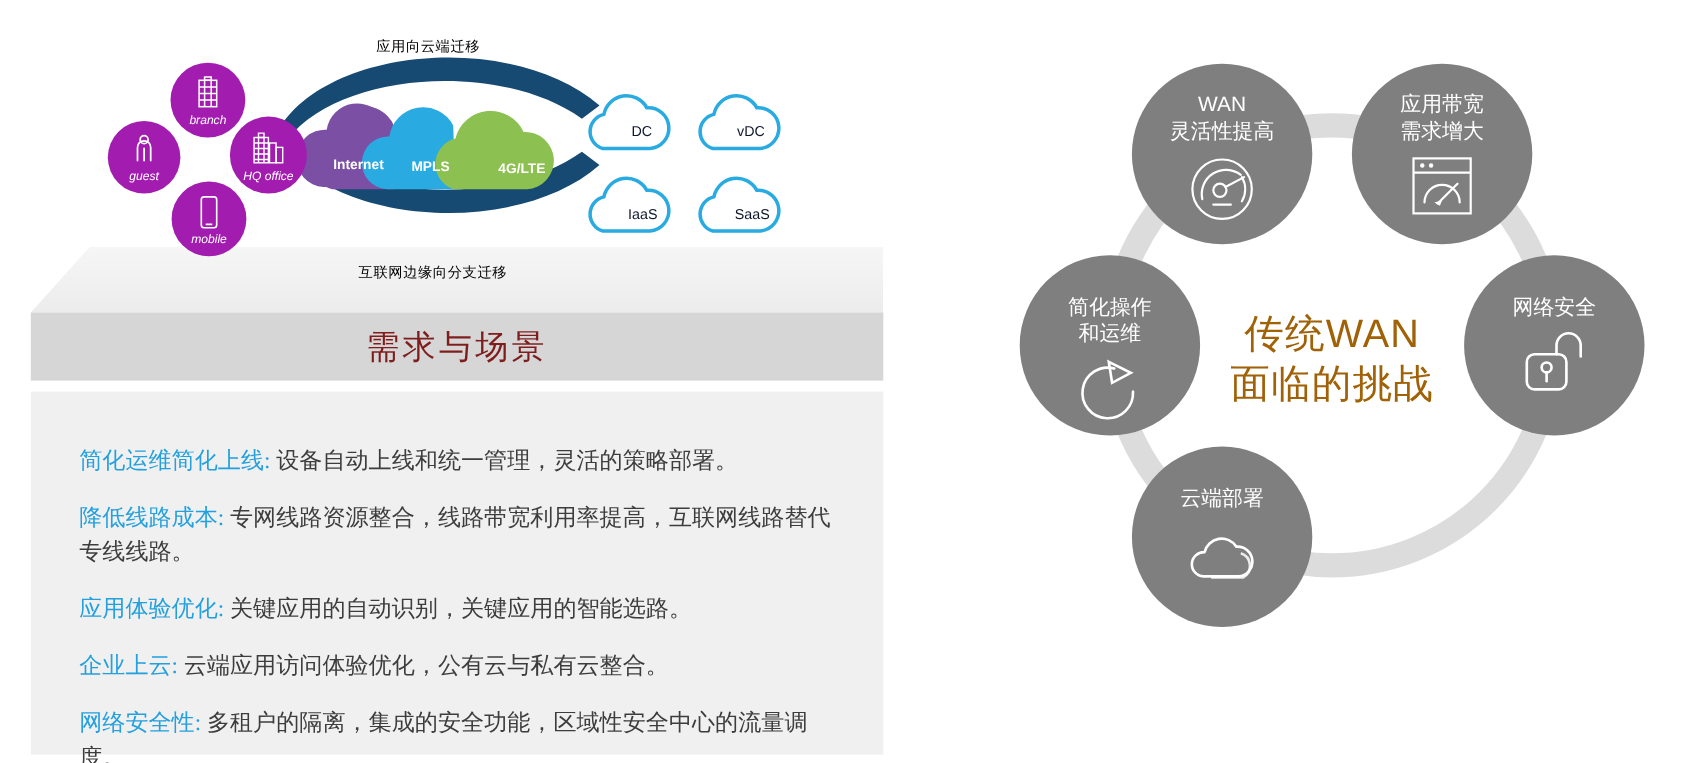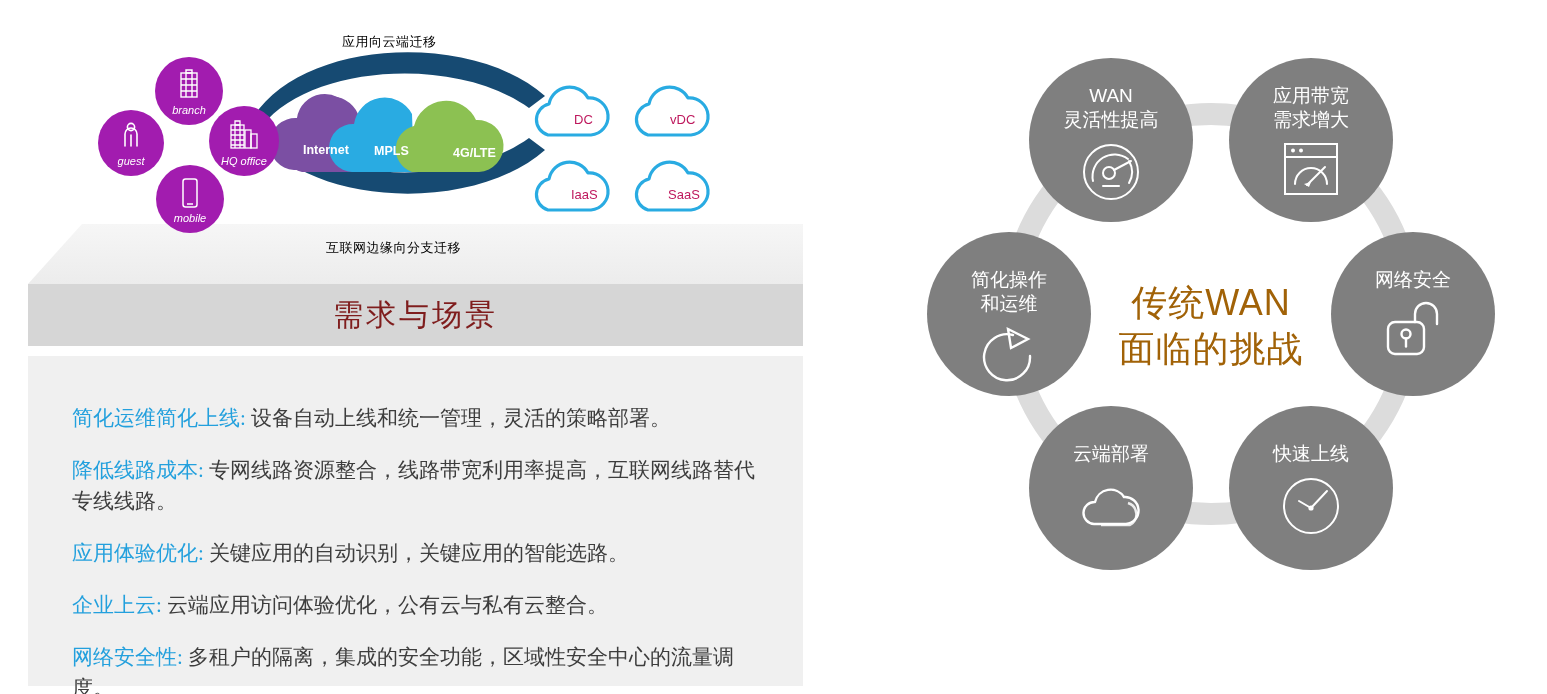--- a/index.html
+++ b/index.html
@@ -67,21 +67,21 @@
   
   .tcloud{position:absolute;}
   .tcloud .tlabel{
     position:absolute;color:#fff;font-size:12.5px;font-weight:bold;
     white-space:nowrap;
   }
 
   
   .dcloud{position:absolute;}
   .dcloud .dlabel{
-    position:absolute;color:#be185d;font-size:13px;white-space:nowrap;
+    position:absolute;color:#0f172a;font-size:13px;white-space:nowrap;
   }
 
   
   #right-panel{position:absolute;left:900px;top:0;width:647px;height:528px;}
   #wheel{position:absolute;left:0;top:0;width:647px;height:694px;}
 
   .bub{
     position:absolute;border-radius:50%;background:#7f7f7f;
     display:flex;flex-direction:column;align-items:center;
     box-sizing:border-box;
@@ -265,31 +265,20 @@
     <div class="bicon">
       <svg width="62" height="60" viewBox="0 0 62 60" fill="none" stroke="#fff" stroke-width="2.4">
         <rect x="6" y="22" width="36" height="32" rx="7"></rect>
         <path d="M33,22 V14 a11,11 0 0 1 22,0 v10" stroke-linecap="round"></path>
         <circle cx="24" cy="34" r="4.5"></circle>
         <path d="M24,38.5 v8" stroke-linecap="round"></path>
       </svg>
     </div>
   </div>
 
-  <div class="bub" id="bub-online">
-    <div class="btext">快速上线</div>
-    <div class="bicon">
-      <svg width="64" height="64" viewBox="0 0 64 64" fill="none" stroke="#fff" stroke-width="2">
-        <circle cx="32" cy="32" r="27"></circle>
-        <circle cx="32" cy="34" r="2.6" fill="#fff" stroke="none"></circle>
-        <path d="M32,34 L48,17" stroke-linecap="round"></path>
-        <path d="M32,34 L20,27" stroke-linecap="round"></path>
-      </svg>
-    </div>
-  </div>
 
   <div class="bub" id="bub-cloud">
     <div class="btext">云端部署</div>
     <div class="bicon">
       <svg width="70" height="56" viewBox="0 0 70 56" fill="none" stroke="#fff" stroke-width="2.4" stroke-linejoin="round">
         <path d="M18,50 a11,11 0 0 1 1,-22 a16,16 0 0 1 29,-5 a12,12 0 0 1 2,27 Z"></path>
         <path d="M52,29 a12,12 0 0 1 2,22 h-29" opacity="0.85"></path>
       </svg>
     </div>
   </div>

